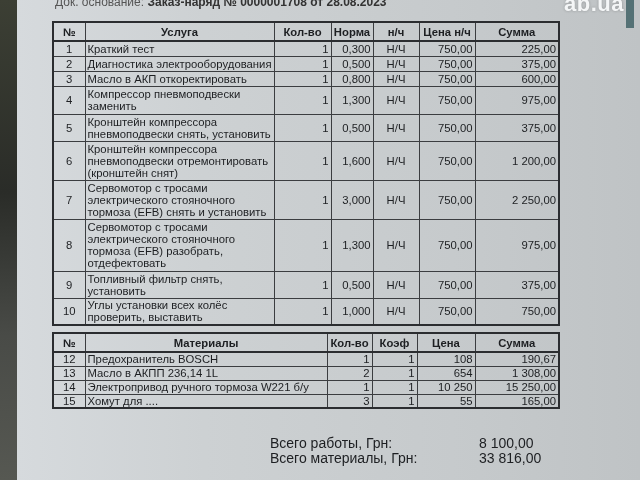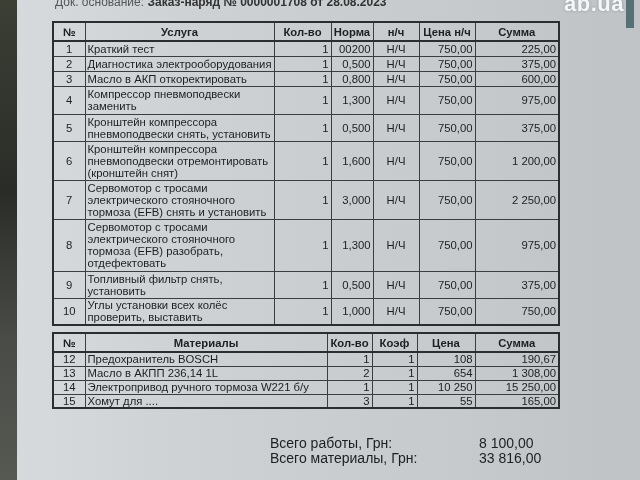--- a/index.html
+++ b/index.html
@@ -82,21 +82,21 @@
       <th>н/ч</th>
       <th>Цена н/ч</th>
       <th>Сумма</th>
     </tr>
   </thead>
   <tbody id="services-body">
       <tr style="height: 15px;">
         <td class="c">1</td>
         <td class="l">Краткий тест</td>
         <td class="r">1</td>
-        <td class="r">00200</td>
+        <td class="r">0,300</td>
         <td class="c">Н/Ч</td>
         <td class="r">750,00</td>
         <td class="r">225,00</td>
       </tr>
       <tr style="height: 15px;">
         <td class="c">2</td>
         <td class="l">Диагностика электрооборудования</td>
         <td class="r">1</td>
         <td class="r">0,500</td>
         <td class="c">Н/Ч</td>

